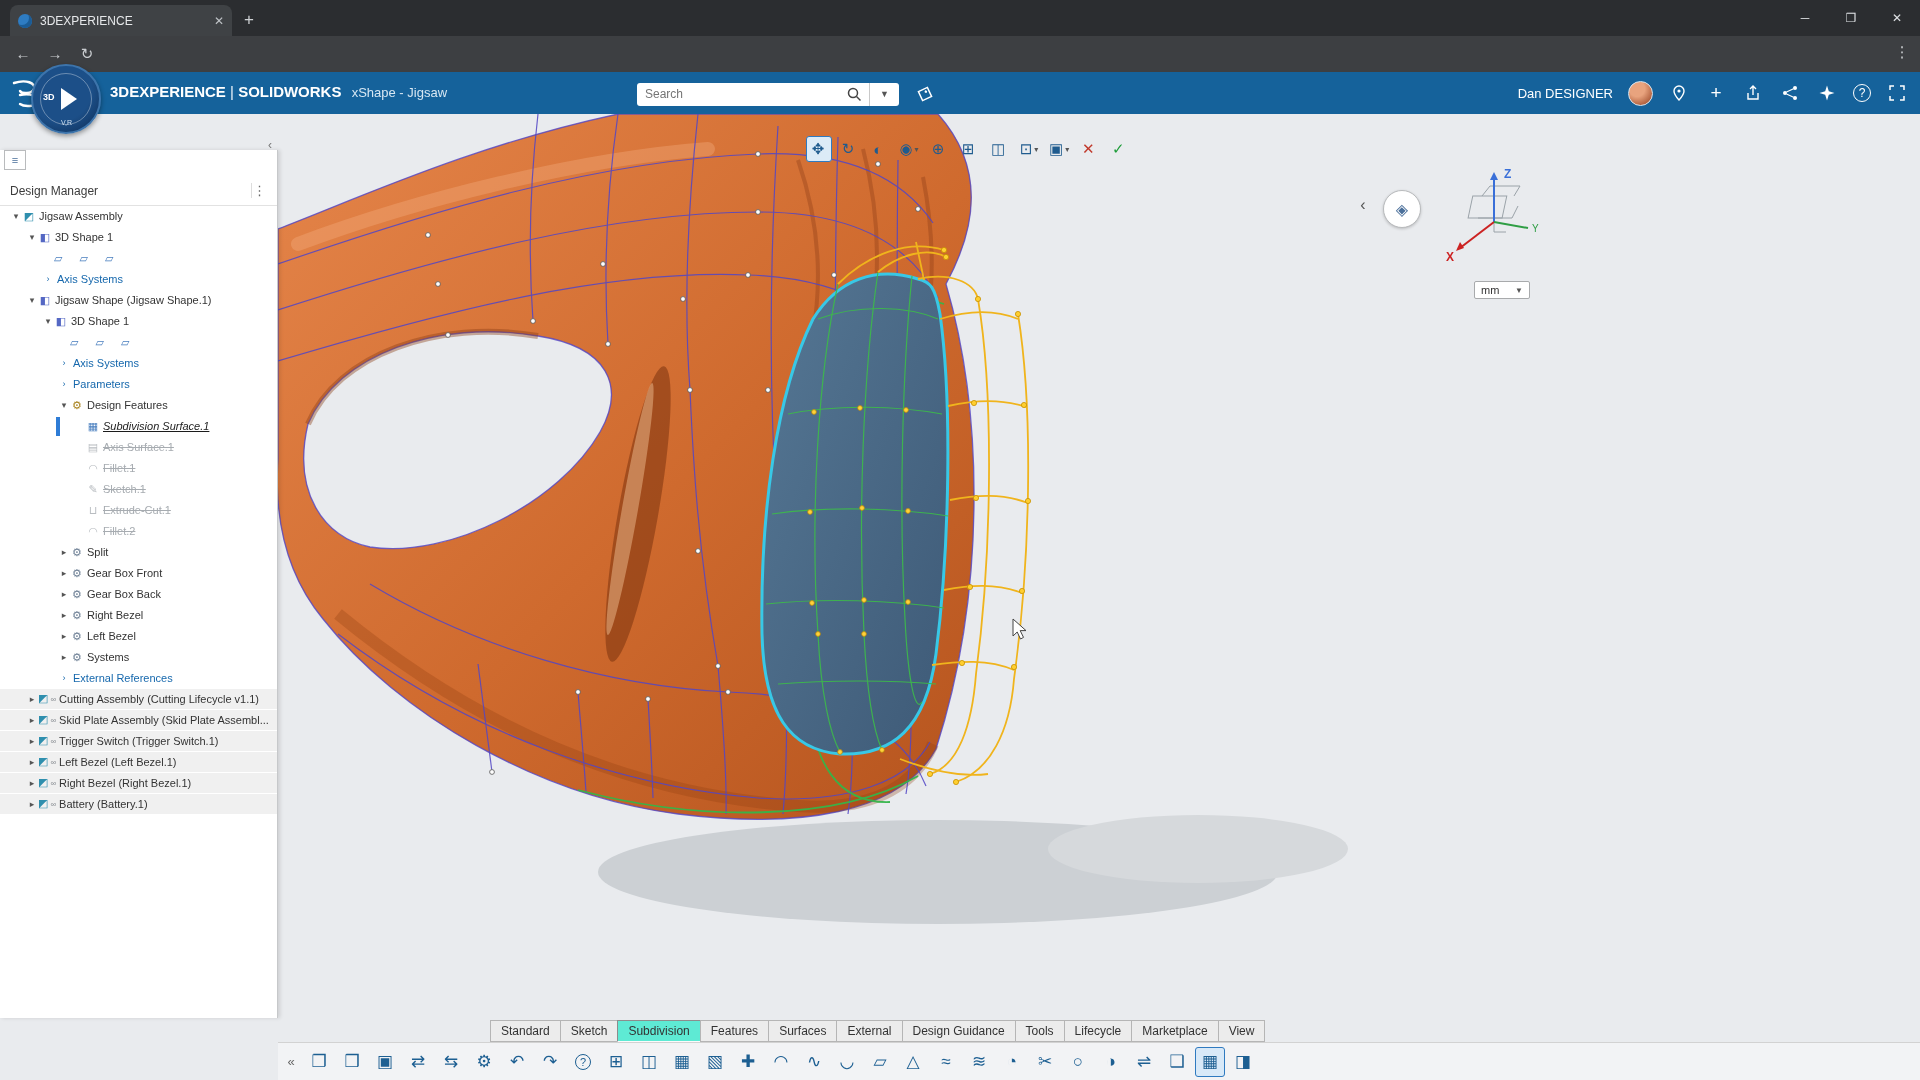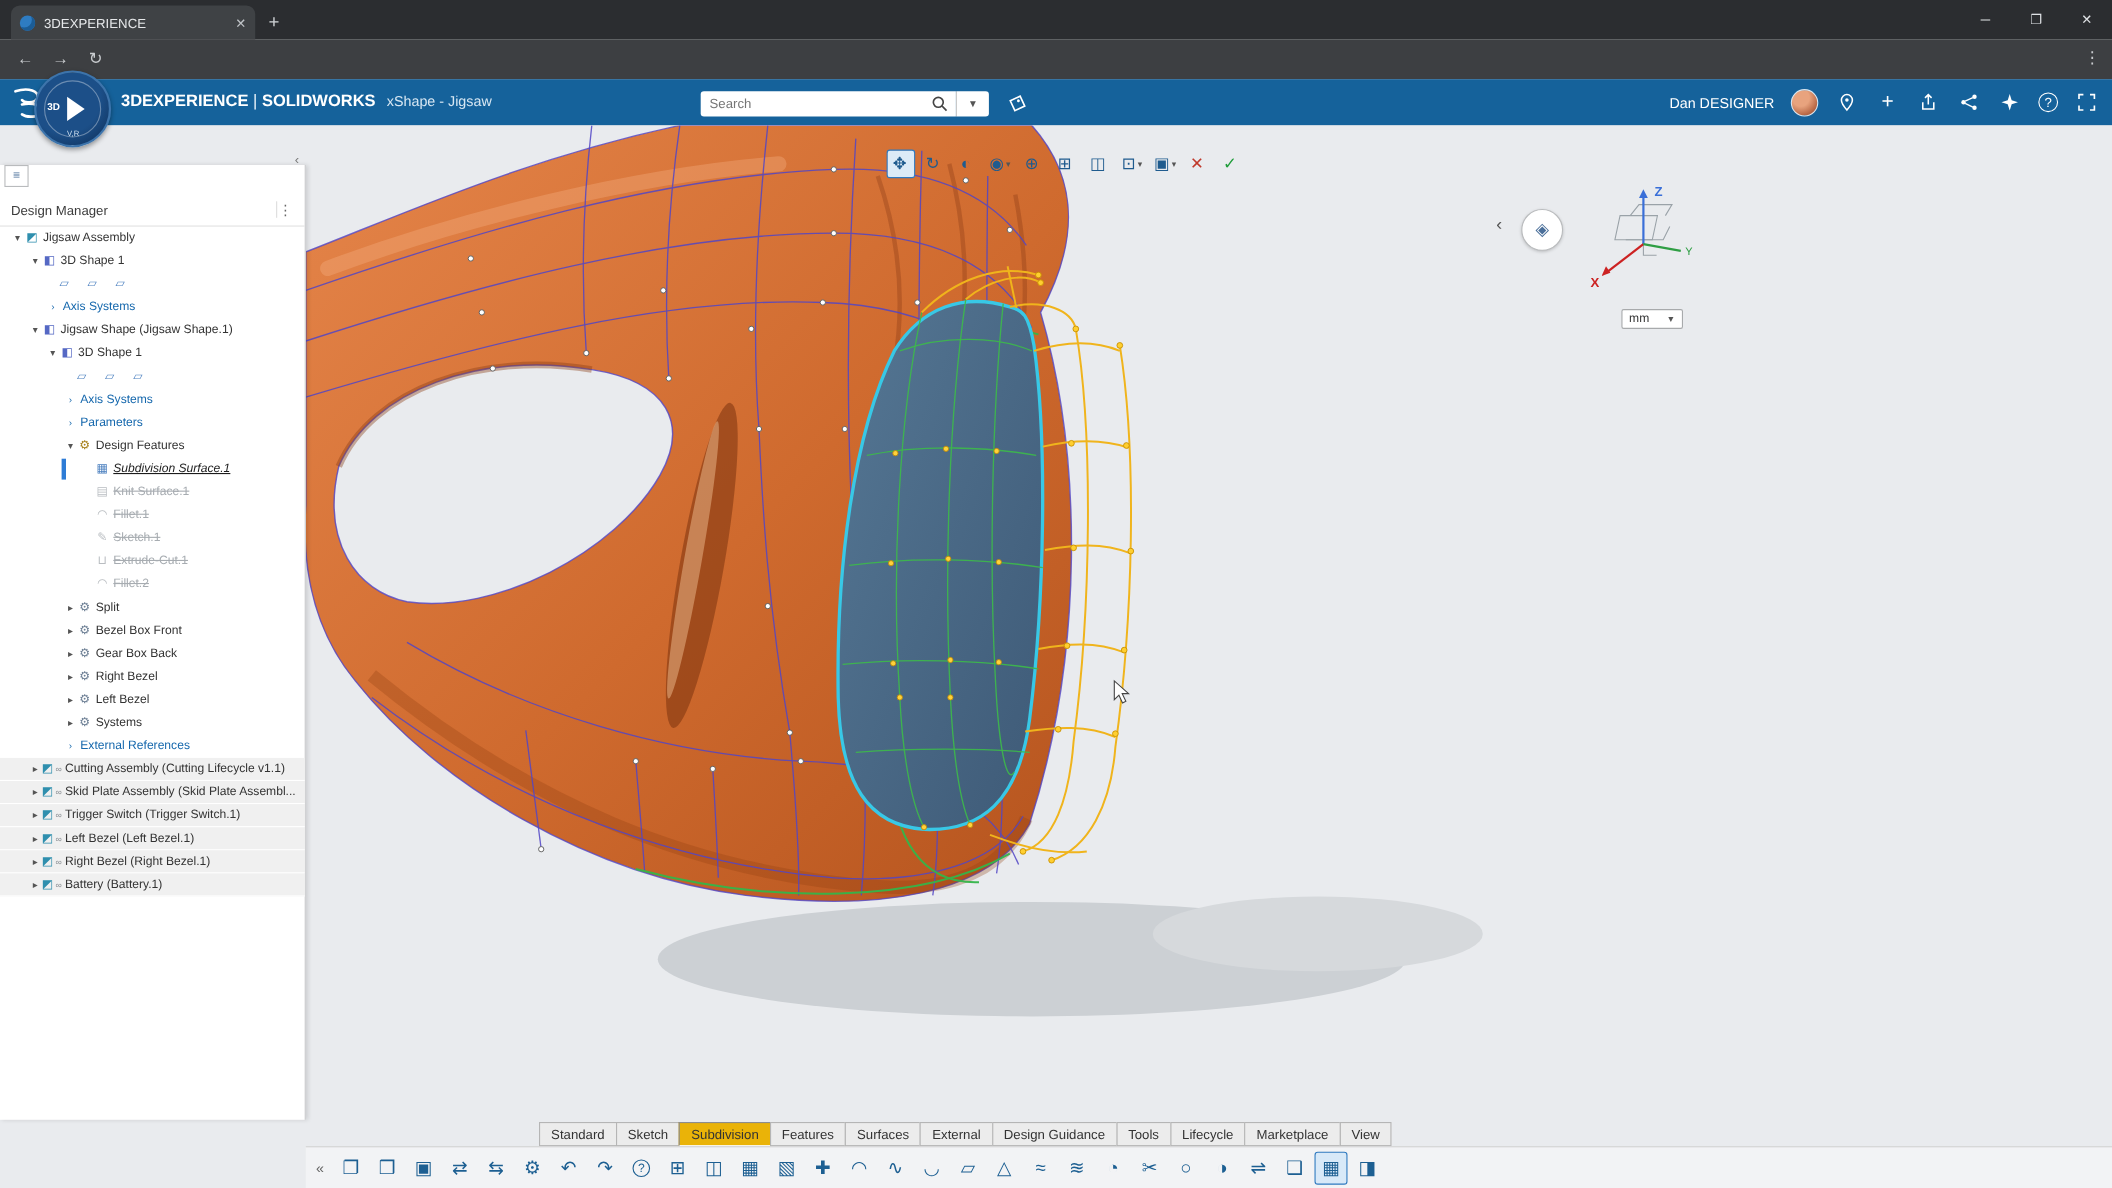--- a/index.html
+++ b/index.html
@@ -89,21 +89,21 @@
   
   .backchev { position:absolute; left:1352px; top:80px; width:22px; height:22px; color:#555; font-size:16px; text-align:center; line-height:22px; z-index:15; }
   .compassbtn { position:absolute; left:1383px; top:76px; width:38px; height:38px; background:#fff; border:1px solid #b9bbbd; border-radius:50%; box-shadow:0 1px 3px rgba(0,0,0,.2); display:flex; align-items:center; justify-content:center; color:#4a6f9a; font-size:16px; z-index:15; }
   .triad { position:absolute; left:1442px; top:48px; z-index:15; }
   .units { position:absolute; left:1474px; top:167px; width:56px; height:18px; background:#fff; border:1px solid #a8aaac; border-radius:2px; display:flex; align-items:center; justify-content:space-between; padding:0 6px; font-size:11px; color:#333; z-index:15; }
   .units .chev { font-size:8px; color:#555; }
 
   
   .tabs { position:absolute; left:490px; bottom:38px; display:flex; z-index:16; }
   .tab { font-size:12px; color:#333; background:#ececec; border:1px solid #b5b5b5; margin-right:-1px; padding:3px 10px; white-space:nowrap; }
-  .tab.active { background:#eab308; border-color:#8d8d8d; border-bottom-color:#fbfbfb; }
+  .tab.active { background:#5eead4; border-color:#8d8d8d; border-bottom-color:#fbfbfb; }
   .abar { position:absolute; left:278px; right:0; bottom:0; height:38px; background:#f2f3f5; border-top:1px solid #d2d2d2; display:flex; align-items:center; z-index:16; }
   .acollapse { width:18px; color:#666; font-size:13px; text-align:center; margin:0 4px 0 4px; }
   .abtns { display:flex; align-items:center; gap:3px; }
   .abtn { width:30px; height:30px; display:flex; align-items:center; justify-content:center; color:#1d5f92; font-size:17px; border:1px solid transparent; border-radius:3px; }
   .abtn.active { background:#d8e9f8; border-color:#2f7ac0; }
   .abtn.circled span { border:1px solid #1d5f92; border-radius:50%; font-size:11px; width:16px; height:16px; line-height:15px; text-align:center; display:inline-block; }
 </style>
 </head>
 <body>
 
@@ -475,21 +475,21 @@
           <span class="lbl">Design Features</span>
         </div>
         <div class="trow selected" style="--lvl: 4;">
           <span class="arrow"></span>
           <span class="tico ico-subdiv"></span>
           <span class="lbl">Subdivision Surface.1</span>
         </div>
         <div class="trow struck" style="--lvl: 4;">
           <span class="arrow"></span>
           <span class="tico ico-knit"></span>
-          <span class="lbl">Knit Surface.1</span>
+          <span class="lbl">Axis Surface.1</span>
         </div>
         <div class="trow struck" style="--lvl: 4;">
           <span class="arrow"></span>
           <span class="tico ico-fillet"></span>
           <span class="lbl">Fillet.1</span>
         </div>
         <div class="trow struck" style="--lvl: 4;">
           <span class="arrow"></span>
           <span class="tico ico-sketch"></span>
           <span class="lbl">Sketch.1</span>
@@ -505,21 +505,21 @@
           <span class="lbl">Fillet.2</span>
         </div>
         <div class="trow" style="--lvl: 3;">
           <span class="arrow">▸</span>
           <span class="tico ico-gearbox"></span>
           <span class="lbl">Split</span>
         </div>
         <div class="trow" style="--lvl: 3;">
           <span class="arrow">▸</span>
           <span class="tico ico-gearbox"></span>
-          <span class="lbl">Bezel Box Front</span>
+          <span class="lbl">Gear Box Front</span>
         </div>
         <div class="trow" style="--lvl: 3;">
           <span class="arrow">▸</span>
           <span class="tico ico-gearbox"></span>
           <span class="lbl">Gear Box Back</span>
         </div>
         <div class="trow" style="--lvl: 3;">
           <span class="arrow">▸</span>
           <span class="tico ico-gearbox"></span>
           <span class="lbl">Right Bezel</span>

